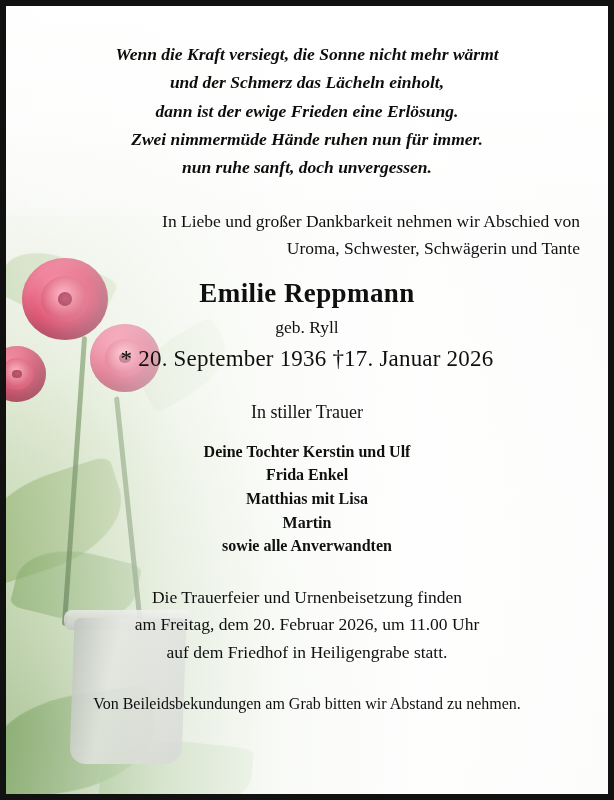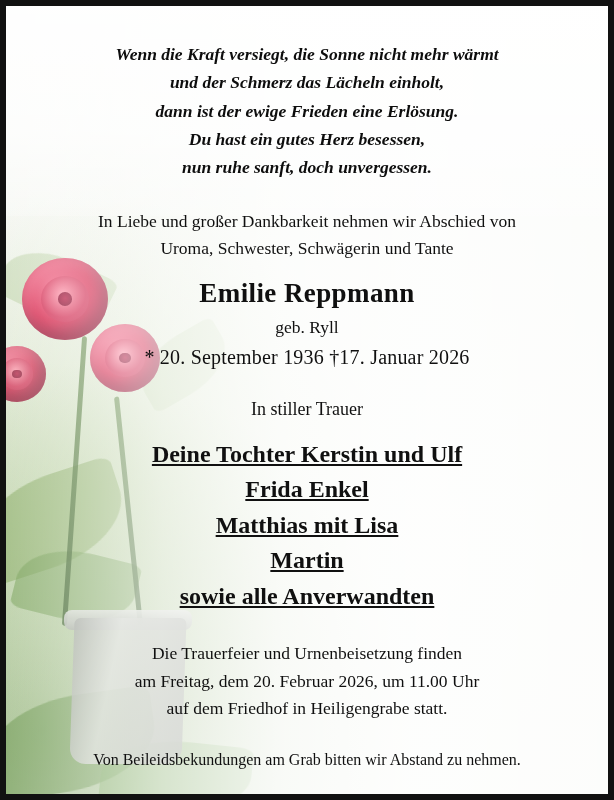--- a/index.html
+++ b/index.html
@@ -115,47 +115,46 @@
     line-height: 1.62;
     margin: 0 0 26px 0;
     color: #0d0d0d;
   }
   .poem div { white-space: nowrap; }
   .intro {
     font-size: 17.5px;
     line-height: 1.58;
     margin: 0 0 16px 0;
   }
-  .intro div { white-space: nowrap; }
+  .intro div { white-space: nowrap; text-align: right; }
   .name {
     font-size: 27px;
     font-weight: 700;
     letter-spacing: 0.4px;
     margin: 12px 0 8px 0;
     line-height: 1.1;
   }
   .born-name {
     font-size: 17.5px;
     margin: 0 0 8px 0;
   }
   .dates {
-    font-size: 20px;
+    font-size: 23px;
     margin: 0 0 30px 0;
     letter-spacing: 0.2px;
   }
   .mourning-head {
     font-size: 18px;
     margin: 0 0 6px 0;
   }
   .mourners {
     font-weight: 700;
-    font-size: 24px;
+    font-size: 16px;
     line-height: 1.48;
     margin: 17px 0 26px 0;
-    text-decoration: underline;
   }
   .mourners div { white-space: nowrap; }
   .ceremony {
     font-size: 17.5px;
     line-height: 1.56;
     margin: 0 0 26px 0;
   }
   .ceremony div { white-space: nowrap; }
   .note {
     font-size: 16px;
@@ -191,21 +190,21 @@
     <div class="veil"></div>
     <div class="veil-top"></div>
   </div>
 
   <div class="content">
 
     <div class="poem">
       <div>Wenn die Kraft versiegt, die Sonne nicht mehr wärmt</div>
       <div>und der Schmerz das Lächeln einholt,</div>
       <div>dann ist der ewige Frieden eine Erlösung.</div>
-      <div>Du hast ein gutes Herz besessen,</div>
+      <div>Zwei nimmermüde Hände ruhen nun für immer.</div>
       <div>nun ruhe sanft, doch unvergessen.</div>
     </div>
 
     <div class="intro">
       <div>In Liebe und großer Dankbarkeit nehmen wir Abschied von</div>
       <div>Uroma, Schwester, Schwägerin und Tante</div>
     </div>
 
     <div class="name">Emilie Reppmann</div>
     <div class="born-name">geb. Ryll</div>

